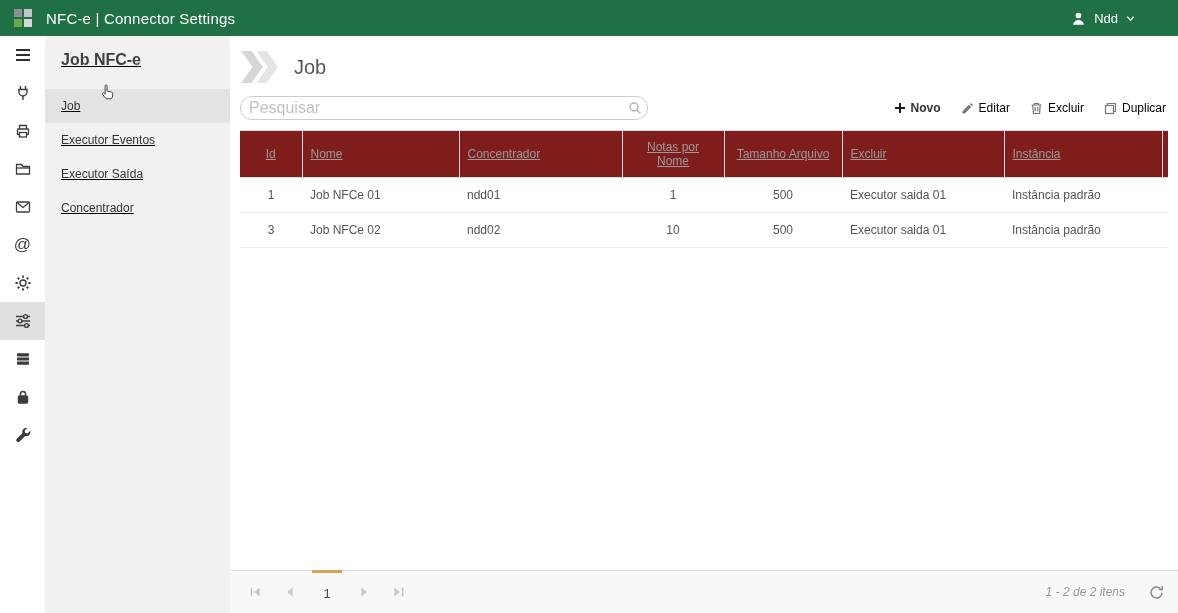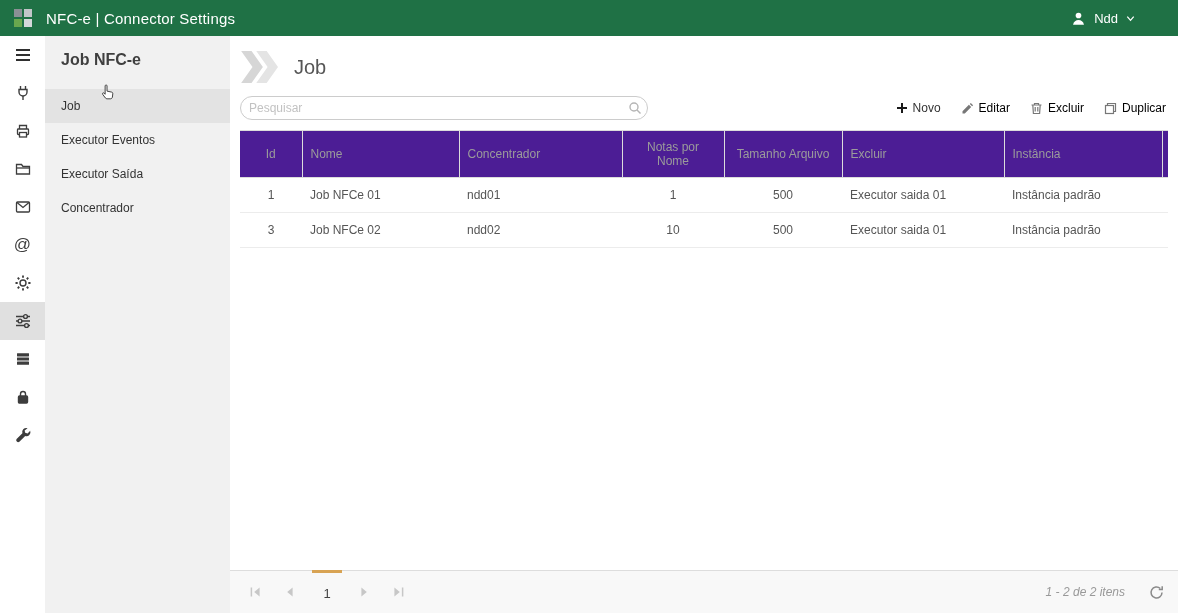--- a/index.html
+++ b/index.html
@@ -23,47 +23,47 @@
   
   .app-body { flex:1; display:flex; overflow:hidden; }
 
   
   .rail { width:45px; min-width:45px; background:#fff; display:flex; flex-direction:column; }
   .rail-item { height:38px; display:flex; align-items:center; justify-content:center; color:#3d3d3d; cursor:pointer; }
   .rail-item.active { background:#e0e0e0; }
   .rail-item .at-glyph { font-size:17px; font-weight:400; color:#3d3d3d; }
 
   
-  .sidebar { width:185px; min-width:185px; background:#f1f1f1; }
+  .sidebar { width:185px; min-width:185px; background:#f1f1f1;text-decoration:underline; }
   .sidebar-header { font-size:16px; font-weight:600; color:#3f3f3f; padding:15px 16px 20px; }
   .sidebar-item { padding:10px 16px; font-size:12px; color:#333; cursor:pointer; }
   .sidebar-item.selected { background:#e3e3e3; }
 
   
   .main { flex:1; min-width:0; display:flex; flex-direction:column; background:#fff; }
   .page-header { display:flex; align-items:center; gap:12px; padding:14px 10px 6px; }
   .page-title { font-size:20px; font-weight:400; color:#565656; }
 
   .controls-row { display:flex; align-items:center; padding:6px 12px 0 10px; }
   .search-box { position:relative; width:408px; }
-  .search-input { width:100%; height:24px; border:1px solid #ccc; border-radius:12px; padding:0 26px 0 8px; font-size:12px; color:#444; font-family:inherit; outline:none; }
+  .search-input { width:100%; height:24px; border:1px solid #ccc; border-radius:12px; padding:0 26px 0 8px; font-size:16px; color:#444; font-family:inherit; outline:none; }
   .search-input::placeholder { color:#c2c2c2; }
   .search-icon { position:absolute; right:6px; top:5px; color:#b5b5b5; display:flex; }
 
   .toolbar { margin-left:auto; display:flex; align-items:center; gap:20px; }
   .toolbar-btn { display:flex; align-items:center; gap:5px; font-size:12px; color:#000000; }
   .toolbar-btn .ic { display:flex; color:#777; }
-  .toolbar-btn.novo { color:#333; }
+  .toolbar-btn.novo { color:#333;font-weight:bold; }
   .toolbar-btn.novo .ic { color:#1a1a1a; }
 
   
   .grid { margin:10px 0 0 10px; }
   table { border-collapse:collapse; table-layout:fixed; width:calc(100% - 10px); min-width:928px; }
-  thead th { background:#4c1d95; border-top:1px solid #dcdcdc; border-bottom:1px solid #dcdcdc; border-right:1px solid #dcdcdc;
-             font-weight:400; color:#9b9b9b; font-size:12px; text-align:left; padding:9px 8px; cursor:pointer; }
+  thead th { background:#7f1d1d; border-top:1px solid #dcdcdc; border-bottom:1px solid #dcdcdc; border-right:1px solid #dcdcdc;
+             font-weight:400; color:#9b9b9b; font-size:12px; text-align:left; padding:9px 8px; cursor:pointer;text-decoration:underline; }
   thead th.filler { border-right:none; cursor:default; }
   tbody td { border-bottom:1px solid #ececec; font-size:12px; color:#555; padding:10px 8px; }
   .col-center { text-align:center; }
 
   .spacer { flex:1; }
 
   
   .pager { height:43px; min-height:43px; background:#f8f8f8; border-top:1px solid #ddd; display:flex; align-items:center; padding:0 14px 0 12px; }
   .pager-left { display:flex; align-items:center; gap:9px; height:100%; }
   .pager-btn { width:26px; height:26px; display:flex; align-items:center; justify-content:center; color:#c7c7c7; }

